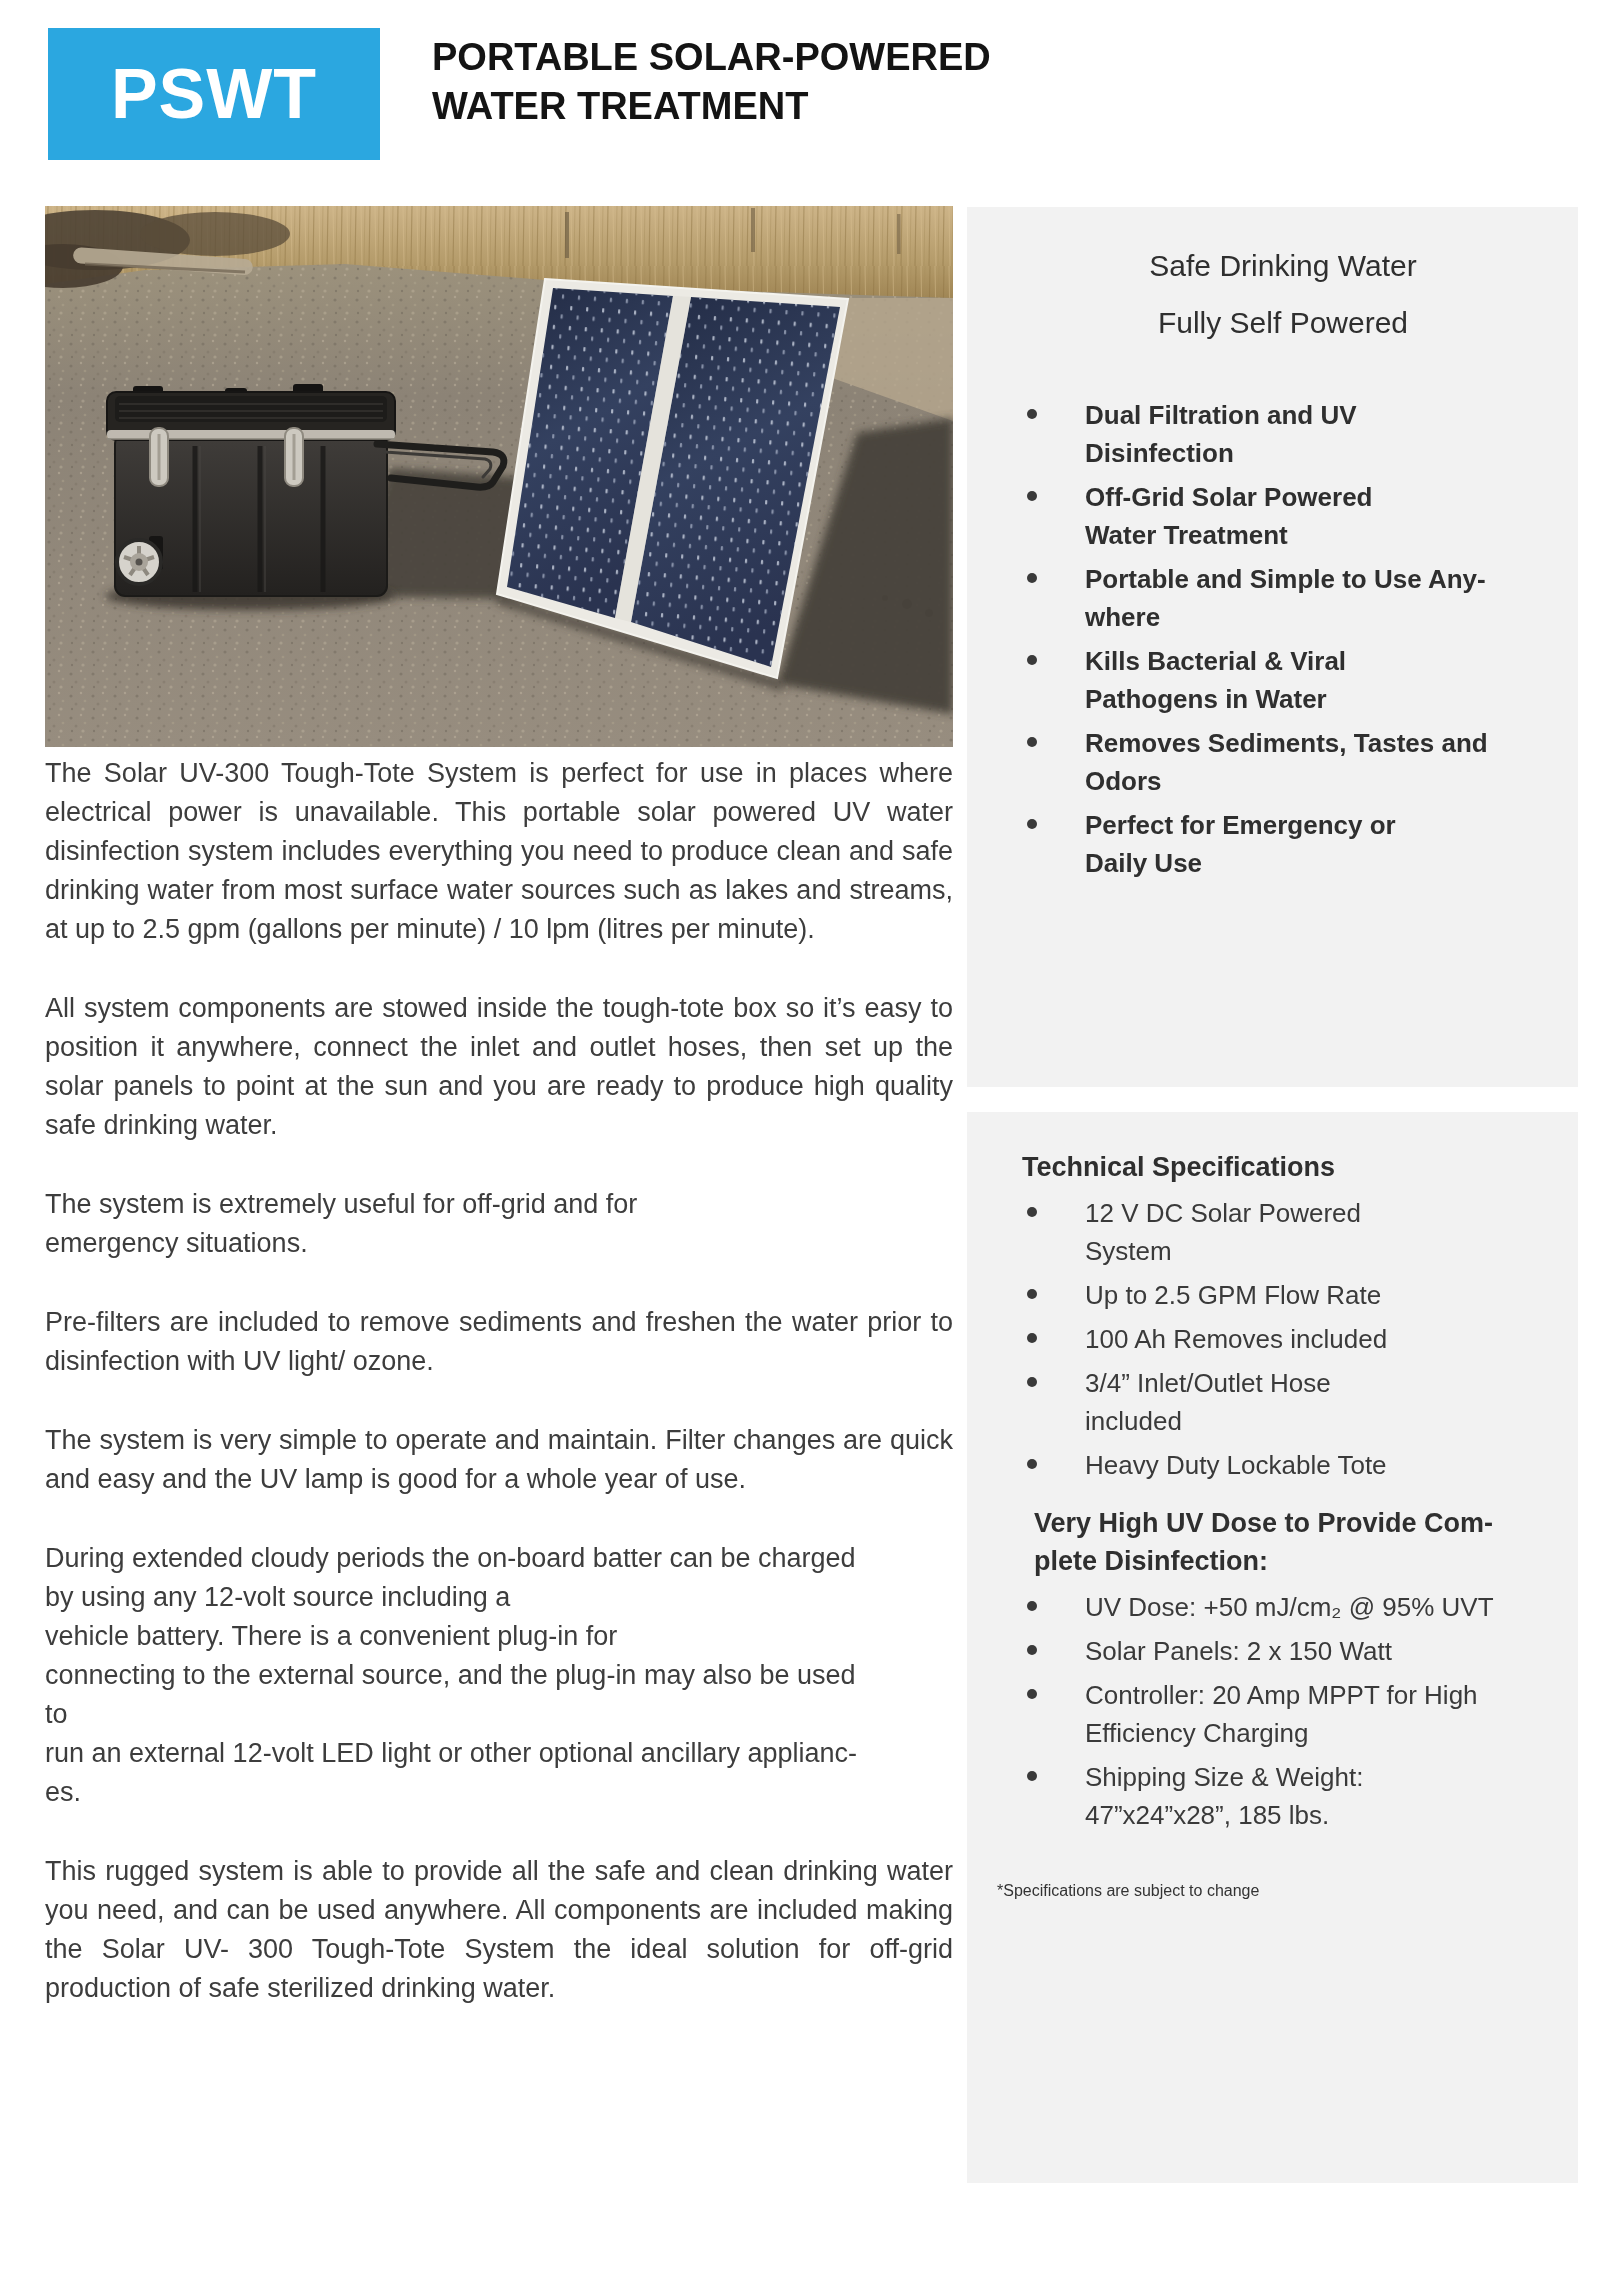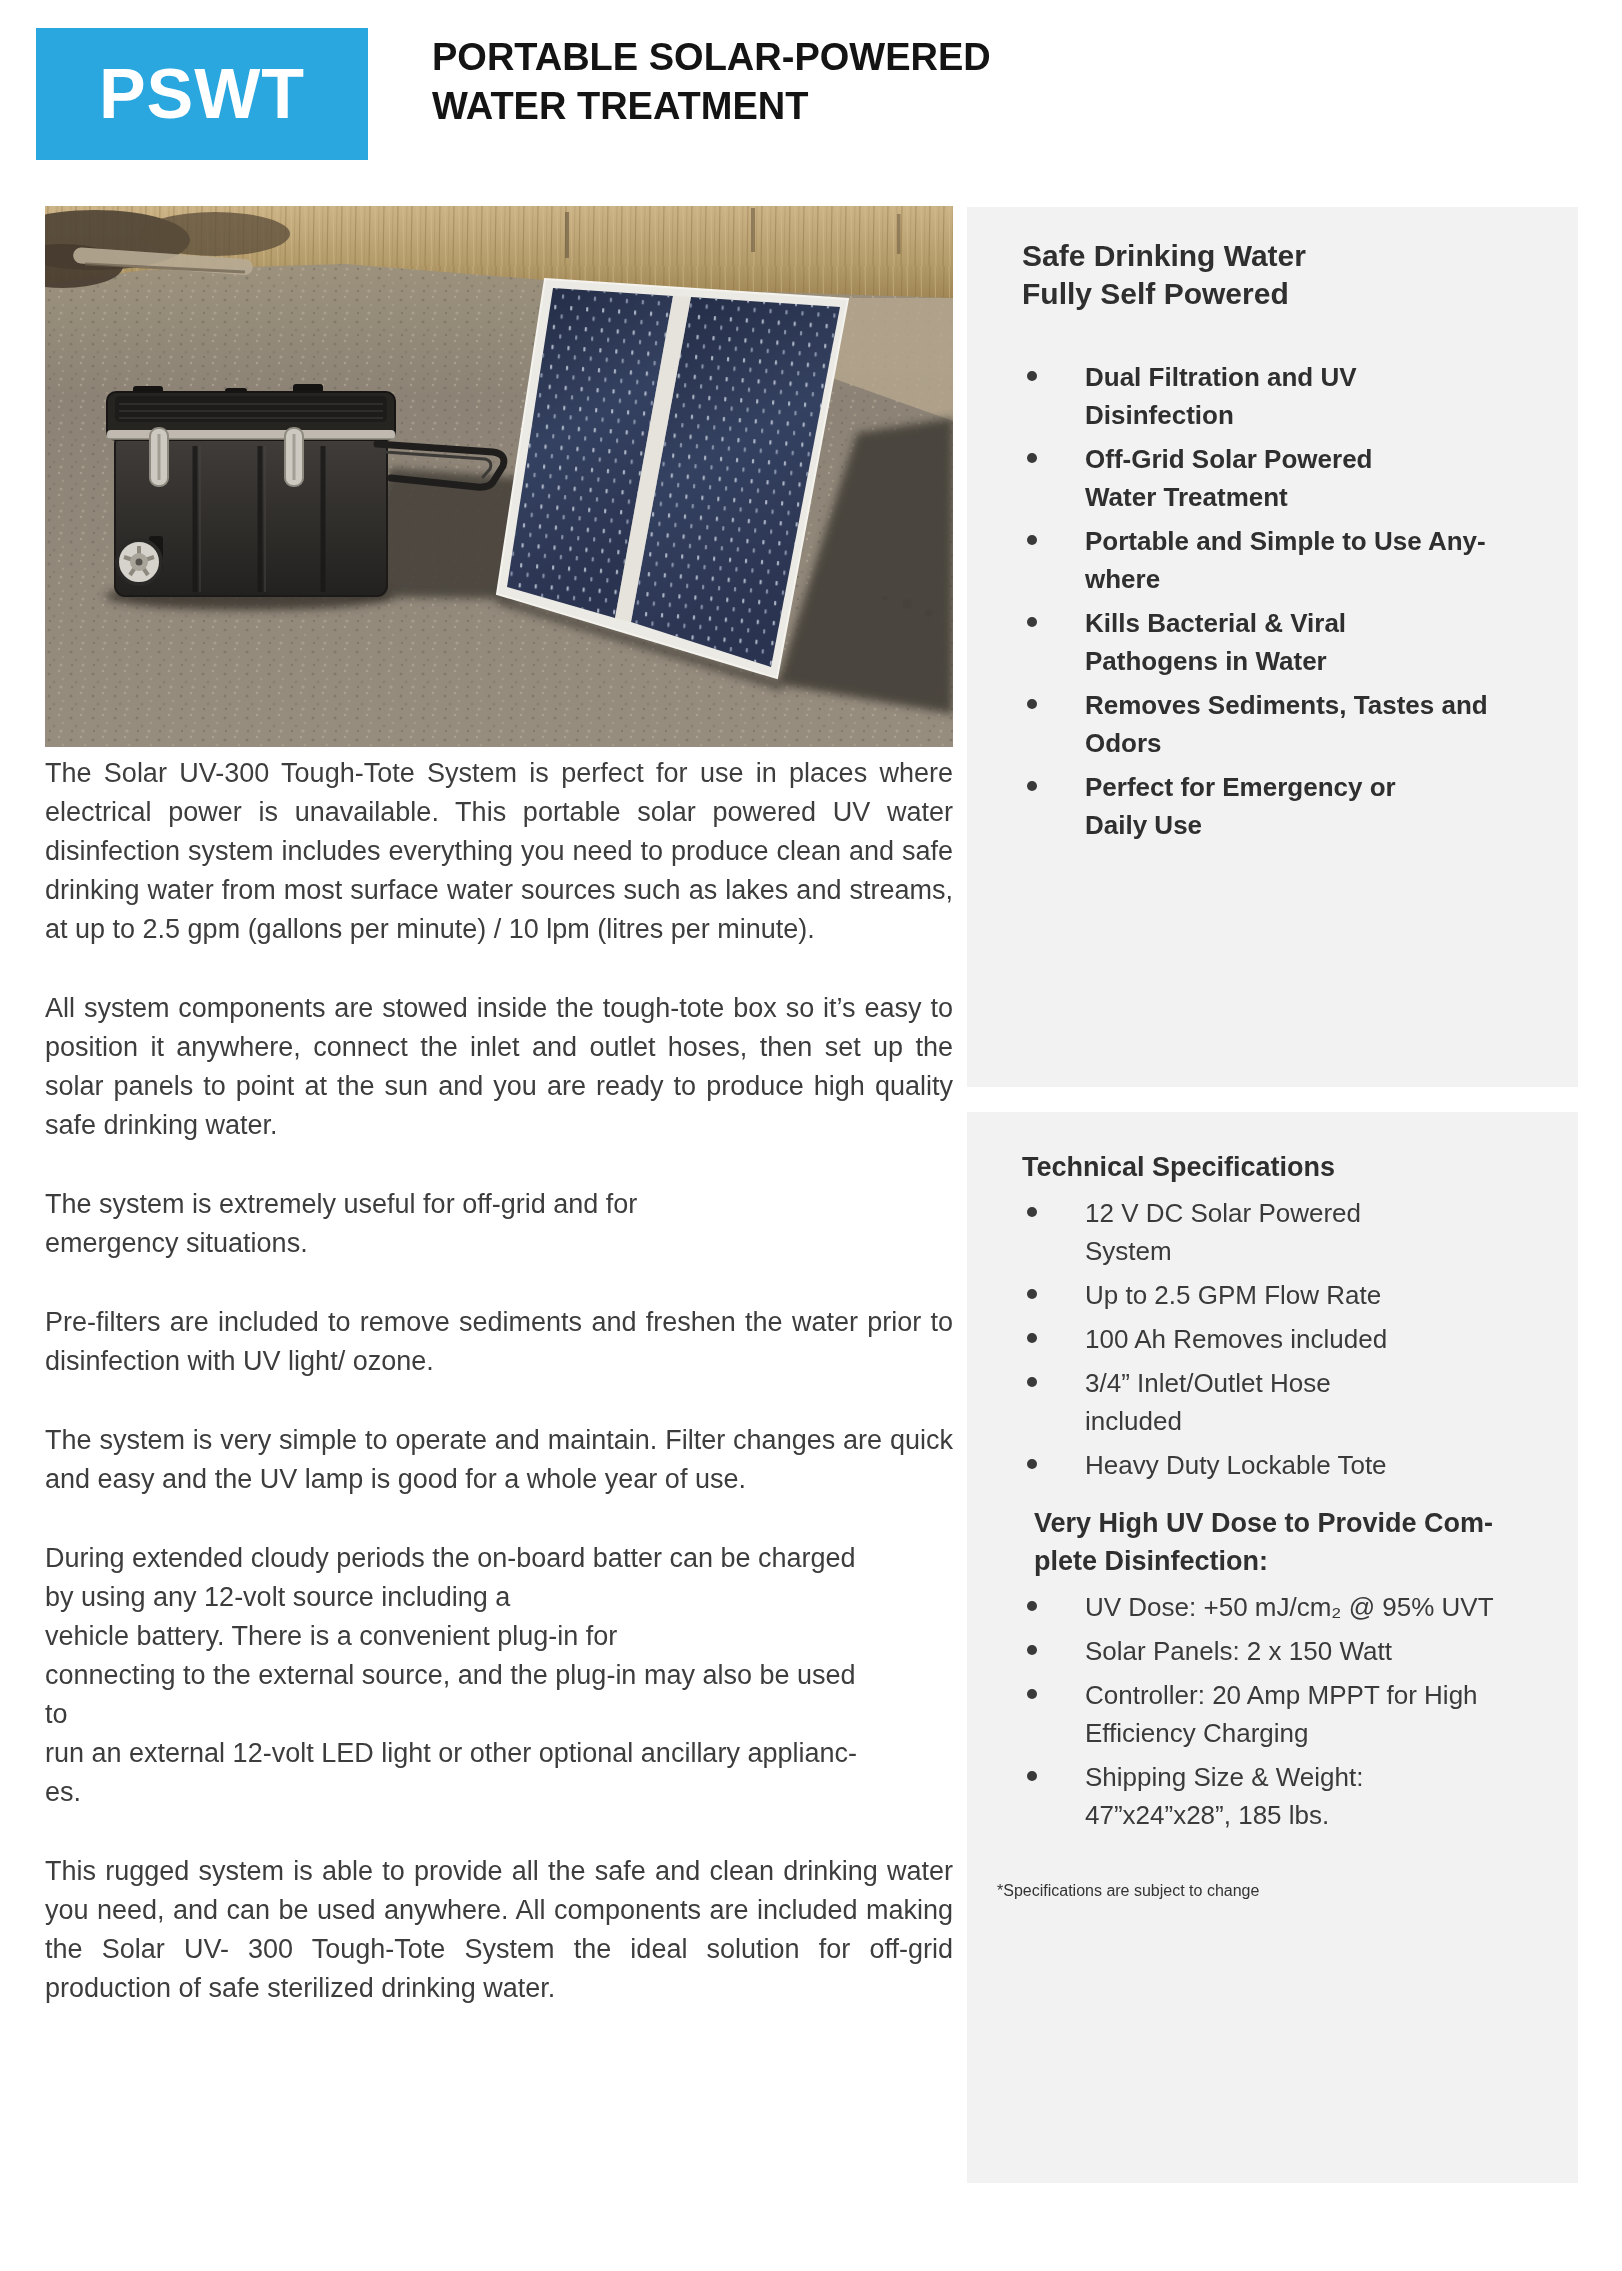--- a/index.html
+++ b/index.html
@@ -6,21 +6,21 @@
   html,body { background:#ffffff; }
   body {
     width:1622px; height:2271px; position:relative; overflow:hidden;
     font-family:"Liberation Sans","DejaVu Sans",sans-serif;
     color:var(--text,#3d3d3d);
   }
   .abs { position:absolute; }
 
   
   .logo-box {
-    left:36px; top:28px; width:332px; height:132px;
+    left:48px; top:28px; width:332px; height:132px;
     background:var(--accent,#2ba7e0);
     display:flex; align-items:center; justify-content:center;
   }
   .logo-text { color:#ffffff; font-size:70px; font-weight:800; letter-spacing:1px; }
   .doc-title { left:432px; top:33px; font-size:38px; font-weight:800; line-height:49px; color:#141414; }
 
   
   .photo { left:45px; top:206px; width:908px; height:541px; }
   .photo svg { display:block; }
 
@@ -29,22 +29,22 @@
   .body-col p { margin:0 0 40px 0; }
   p.flow { text-align:justify; }
   p.manual { white-space:pre-line; }
 
   
   .gray-panel { position:absolute; left:967px; width:611px; background:var(--panel-bg,#f2f2f2); }
   .panel-features { top:207px; height:880px; padding:30px 34px 0 30px; }
   .panel-specs   { top:1112px; height:1071px; padding:36px 34px 0 30px; }
 
   .features-heading {
-    margin-left:25px; font-size:30px; line-height:38px; font-weight:700;
-    color:var(--heading,#2f2f2f); white-space:pre-line; margin-bottom:45px;
+    margin-left:25px; font-size:30px; line-height:57px; font-weight:400;
+    color:var(--heading,#2f2f2f); white-space:pre-line; margin-bottom:45px;text-align:center;
   }
   .bullet { display:flex; margin-left:25px; margin-bottom:6px; }
   .dotcol { flex:0 0 63px; padding-top:13px; }
   .dot { display:block; width:10px; height:10px; border-radius:50%; background:#3a3a3a; margin-left:5px; }
   .btext { flex:1; white-space:pre-line; line-height:38px; }
   .panel-features .btext { font-weight:700; font-size:26px; color:var(--heading,#2f2f2f); }
   .panel-specs .btext { font-weight:400; font-size:26px; color:#3a3a3a; }
 
   .specs-heading {
     margin-left:25px; font-size:27px; line-height:38px; font-weight:700;

